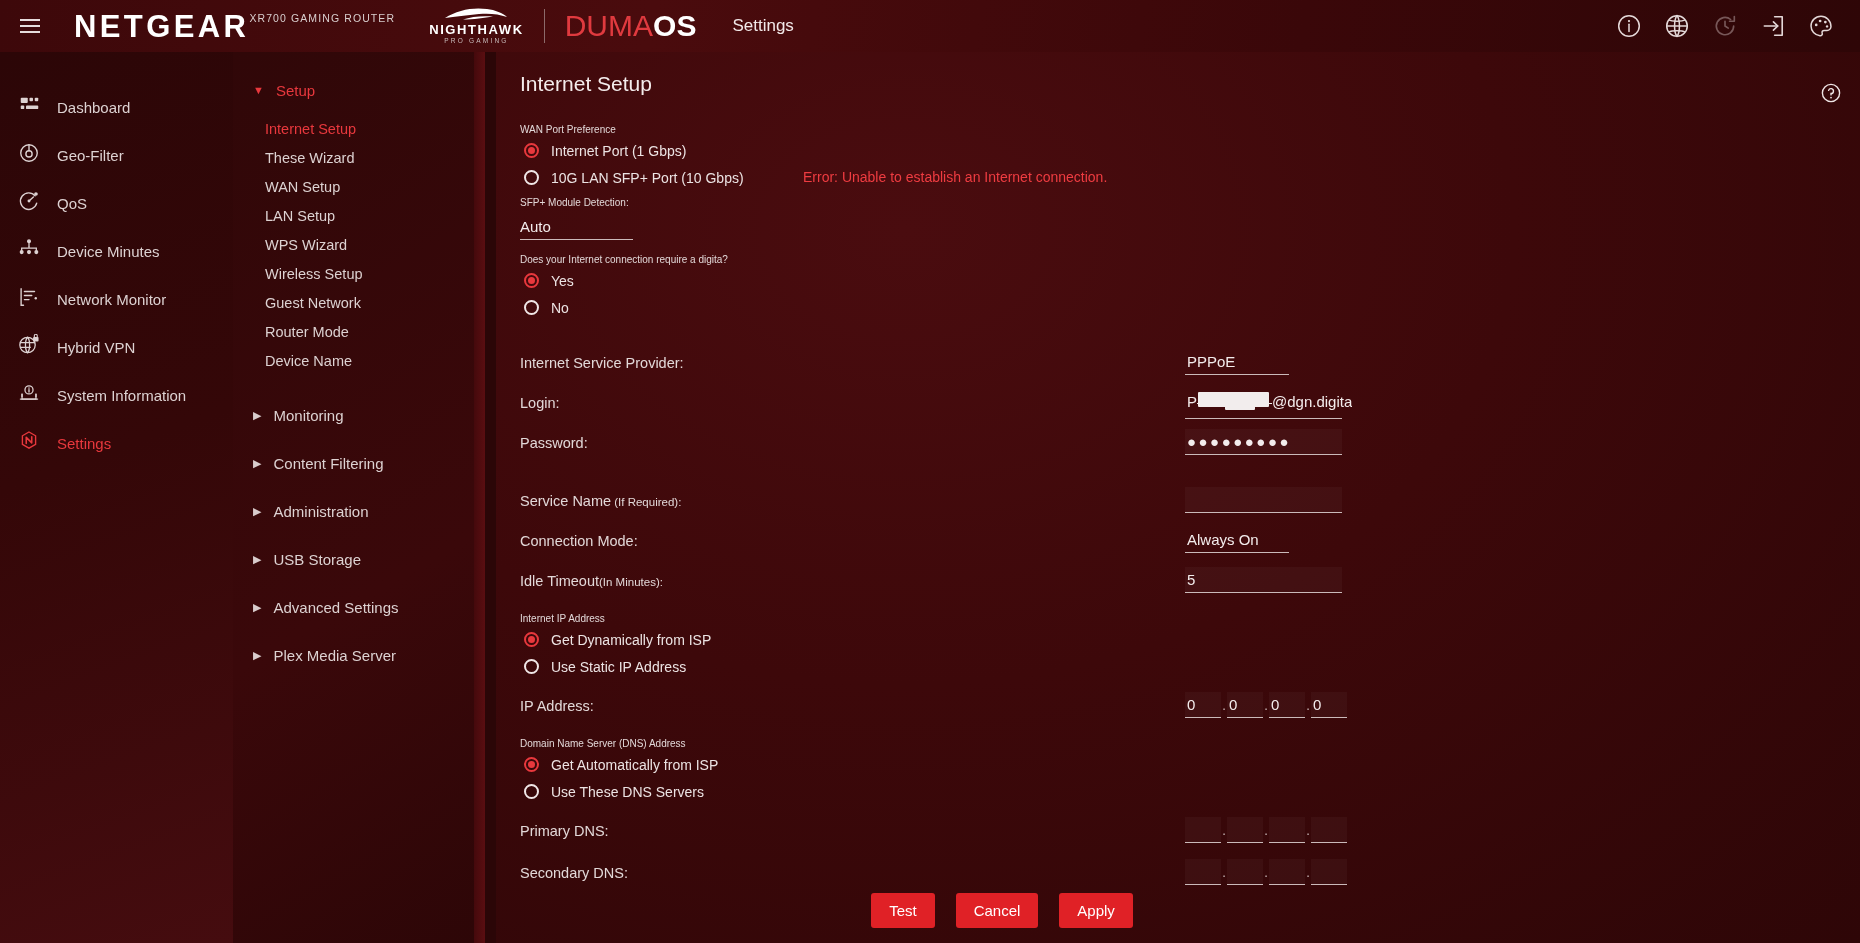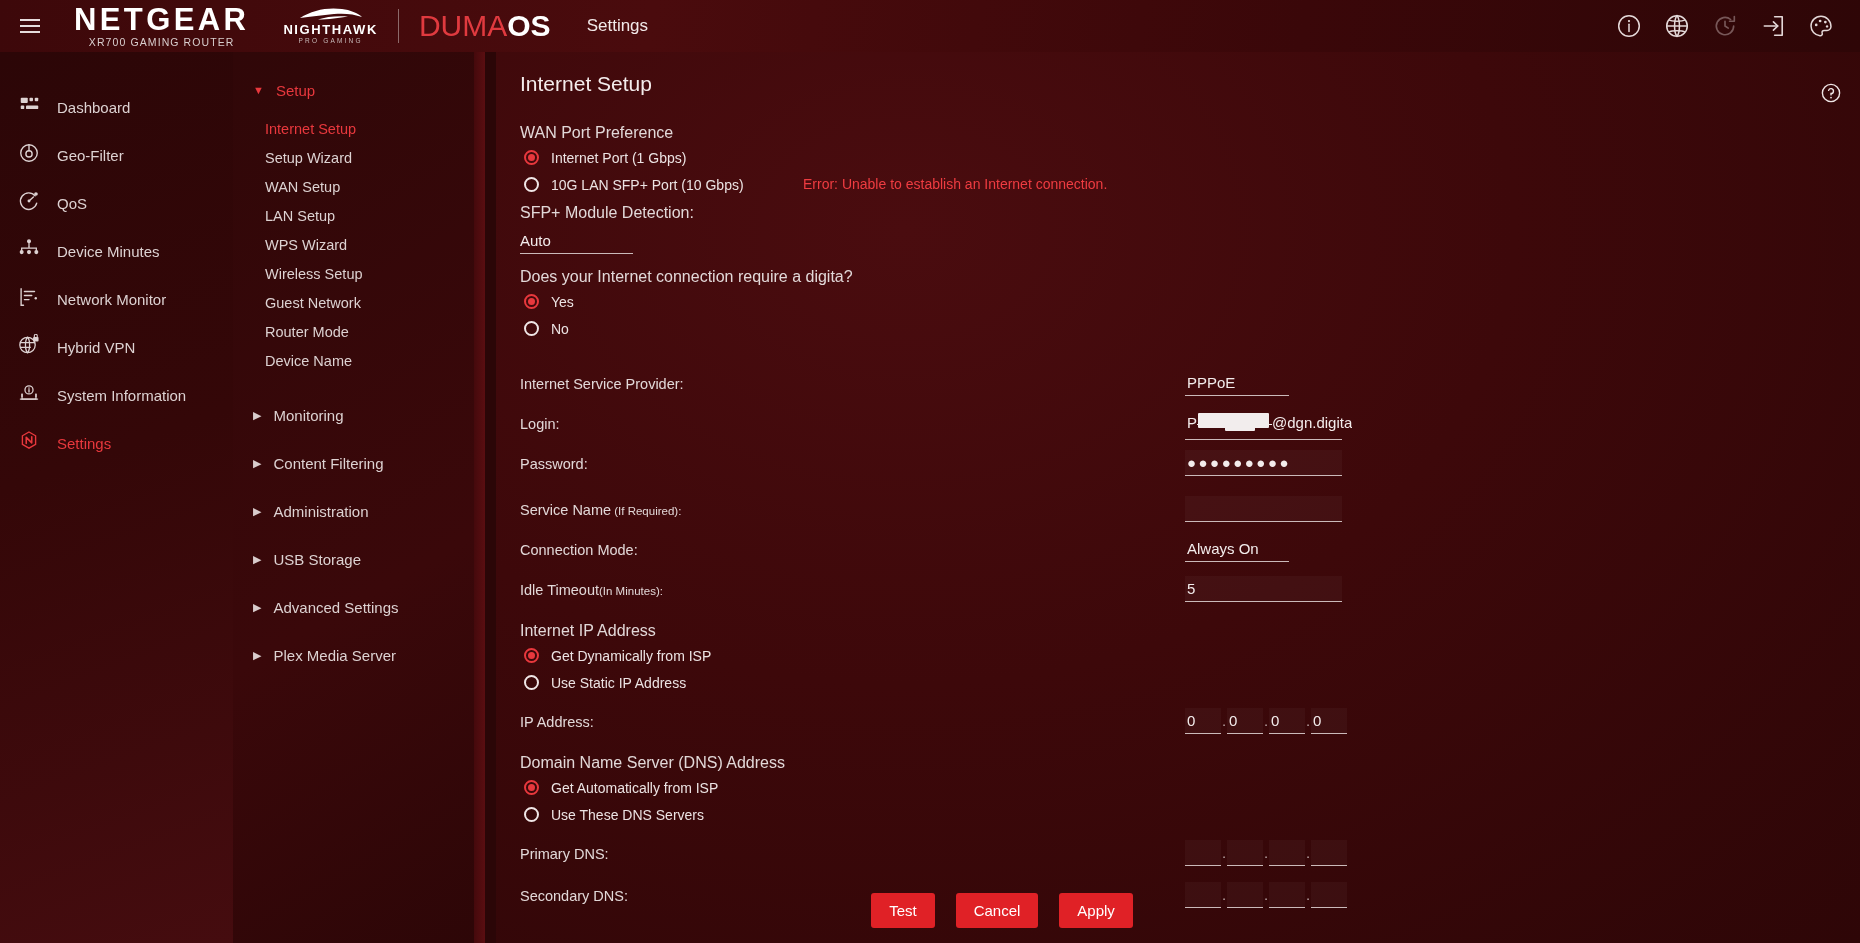--- a/index.html
+++ b/index.html
@@ -18,21 +18,21 @@
     background: linear-gradient(100deg,#3d080a 0%,#4a0b0d 35%,#3a0709 70%,#2e0607 100%);
     display: flex; align-items: center;
   }
   #hamburger {
     width: 52px; height: 52px; display: flex; flex-direction: column;
     align-items: center; justify-content: center; gap: 4px; cursor: pointer;
     margin-left: 4px;
   }
   #hamburger i { display: block; width: 20px; height: 2px; background: #e6dcdc; }
   .brand-wrap { display: flex; align-items: center; margin-left: 18px; }
-  .ng-logo { display: flex; flex-direction: column; align-items: center; line-height: 1; }
+  .ng-logo { display: flex; flex-direction: row; line-height: 1; }
   .ng-name {
     font-size: 31px; font-weight: 700; letter-spacing: 3.4px;
     color: #ffffff; font-family: "Liberation Sans", sans-serif;
   }
   .ng-sub {
     font-size: 10.5px; letter-spacing: 1.1px; color: #d9cfcf;
     margin-top: 2px; font-weight: 400;
   }
   .nh-logo { margin-left: 34px; display: flex; flex-direction: column; align-items: center; line-height:1; }
   .nh-bird { width: 66px; height: 15px; display:block; }
@@ -100,21 +100,21 @@
     background: radial-gradient(ellipse at 30% 20%, #4a0c0f 0%, #3d080a 45%, #2e0607 100%);
     padding: 18px 0 0 0;
   }
   #content-title {
     font-size: 21px; color: #f4ecec; margin: 2px 0 0 24px; font-weight: 400;
   }
   #help-icon { position: absolute; top: 30px; right: 18px; cursor: pointer; }
 
   .form { position: relative; margin-top: 22px; padding-left: 24px; }
   .row { position: relative; min-height: 28px; }
-  .grp-label { font-size: 16px; color: #e2d8d8; padding: 6px 0 2px 0; }
+  .grp-label { font-size: 10px; color: #e2d8d8; padding: 6px 0 2px 0; }
   .small { font-size: 11.5px; }
 
   .radio-row { display: flex; align-items: center; height: 27px; padding-left: 4px; }
   .radio {
     width: 15px; height: 15px; border-radius: 50%;
     border: 2px solid #f0e6e6; display: inline-flex;
     align-items: center; justify-content: center; cursor: pointer; flex: 0 0 auto;
   }
   .radio.on { border-color: #e8383d; }
   .radio.on::after {
@@ -356,21 +356,21 @@
     <div class="sec-head open">
       <span class="caret">▼</span>
       <span>Setup</span>
     </div>
 
     <div class="sec-list">
       <div class="sec-item active">
         <span>Internet Setup</span>
       </div>
       <div class="sec-item">
-        <span>Setup Wizard</span>
+        <span>These Wizard</span>
       </div>
       <div class="sec-item">
         <span>WAN Setup</span>
       </div>
       <div class="sec-item">
         <span>LAN Setup</span>
       </div>
       <div class="sec-item">
         <span>WPS Wizard</span>
       </div>
@@ -483,21 +483,21 @@
       </div>
 
       <div class="fr" style="margin-top:6px;">
         <div class="flabel">Password:</div>
         <div class="fld boxed">
           <div class="val dots">●●●●●●●●●</div>
           <div class="ul"></div>
         </div>
       </div>
 
-      <div class="fr" style="margin-top:12px;">
+      <div class="fr" style="margin-top:24px;">
         <div class="flabel">
           <span>Service Name</span><span class="small"> (If Required):</span>
         </div>
         <div class="fld boxed">
           <div class="val"></div>
           <div class="ul"></div>
         </div>
       </div>
 
       <div class="fr" style="margin-top:6px;">

